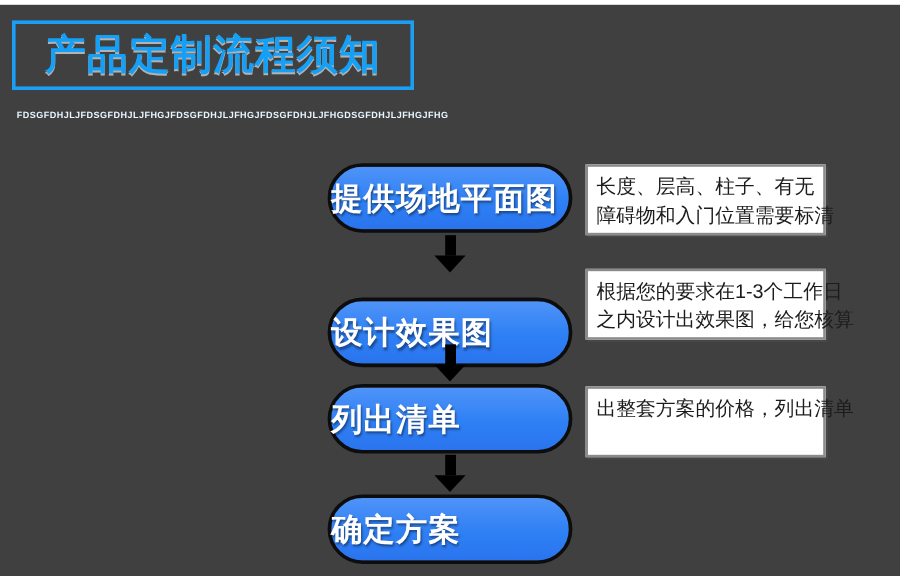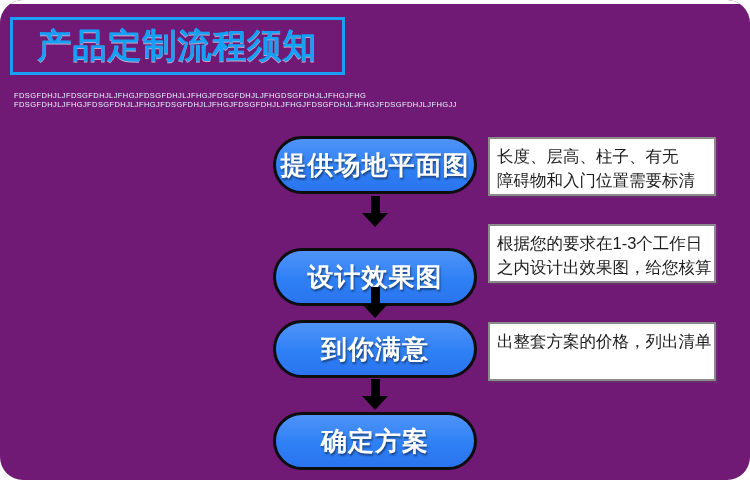--- a/index.html
+++ b/index.html
@@ -1,86 +1,85 @@
 <!DOCTYPE html>
 <html><head>
 <meta charset="utf-8">
 <style>
   html,body{margin:0;padding:0;}
   body{font-family:"Liberation Sans","DejaVu Sans",sans-serif;}
-  .stage{position:relative;width:750px;height:480px;background:#701a75;overflow:hidden;border-radius:23px;}
+  .stage{position:relative;width:750px;height:480px;background:#404040;overflow:hidden;}
   .top-strip{position:absolute;left:0;top:0;width:750px;height:4px;background:#ffffff;}
 
   .title-box{
     position:absolute;left:10px;top:17px;width:335px;height:58px;
     box-sizing:border-box;border:3px solid #1a9ff5;
     display:flex;align-items:center;justify-content:center;
   }
   .title-box .title-text{
     font-size:34px;font-weight:bold;color:#14a0f6;letter-spacing:1px;
     text-shadow:0 1px 0 rgba(255,255,255,.6);white-space:nowrap;
   }
 
   .watermark{position:absolute;left:14px;top:92px;width:420px;color:#e9f6ff;
-    font-size:7.5px;line-height:8.5px;letter-spacing:.4px;font-weight:normal;white-space:nowrap;}
+    font-size:7.5px;line-height:8.5px;letter-spacing:.4px;font-weight:bold;white-space:nowrap;}
 
   .pill{
     position:absolute;left:273px;width:204px;height:58px;box-sizing:border-box;
     background:linear-gradient(180deg,#4f93f8 0%,#2e80f5 55%,#2a74ee 100%);
     border:3px solid #0d0d0d;border-radius:29px;
-    display:flex;align-items:center;justify-content:center;
+    display:flex;align-items:center;justify-content:flex-start;
   }
   .pill-label{color:#ffffff;font-size:26px;font-weight:bold;letter-spacing:1px;
     text-shadow:1px 2px 2px rgba(0,0,0,.45);white-space:nowrap;}
   .pill1{top:136px;} .pill2{top:228px;margin-top:20px;} .pill3{top:320px;} .pill4{top:412px;}
 
   .arrow{position:absolute;left:360px;width:30px;display:flex;flex-direction:column;align-items:center;}
   .arrow .stem{width:9px;height:17px;background:#000;}
   .arrow .head{width:0;height:0;border-left:13px solid transparent;border-right:13px solid transparent;border-top:14px solid #000;}
   .arrow1{top:196px;} .arrow2{top:287px;} .arrow3{top:379px;}
 
   .note{
-    position:absolute;left:488px;width:228px;height:59px;box-sizing:border-box;
+    position:absolute;left:488px;width:200px;height:59px;box-sizing:border-box;
     background:#ffffff;border:2px solid #8b8b8b;box-shadow:2px 2px 0 rgba(90,90,90,.25);
     padding:5px 7px 0 7px;color:#1c1c1c;font-size:16.5px;line-height:24px;
   }
   .note div{white-space:nowrap;}
   .note1{top:137px;} .note2{top:224px;} .note3{top:322px;}
 </style>
 </head>
 <body>
 
 <div class="stage">
   <div class="top-strip"></div>
 
   <div class="title-box">
     <span class="title-text">产品定制流程须知</span>
   </div>
 
   <div class="watermark">
     <div>FDSGFDHJLJFDSGFDHJLJFHGJFDSGFDHJLJFHGJFDSGFDHJLJFHGDSGFDHJLJFHGJFHG</div>
-    <div>FDSGFDHJLJFHGJFDSGFDHJLJFHGJFDSGFDHJLJFHGJFDSGFDHJLJFHGJFDSGFDHJLJFHGJFDSGFDHJLJFHGJJ</div>
   </div>
 
   <div class="pill pill1">
     <span class="pill-label">提供场地平面图</span>
   </div>
   <div class="arrow arrow1">
     <div class="stem"></div>
     <div class="head"></div>
   </div>
   <div class="pill pill2">
     <span class="pill-label">设计效果图</span>
   </div>
   <div class="arrow arrow2">
     <div class="stem"></div>
     <div class="head"></div>
   </div>
   <div class="pill pill3">
-    <span class="pill-label">到你满意</span>
+    <span class="pill-label">列出清单</span>
   </div>
   <div class="arrow arrow3">
     <div class="stem"></div>
     <div class="head"></div>
   </div>
   <div class="pill pill4">
     <span class="pill-label">确定方案</span>
   </div>
 
   <div class="note note1">

